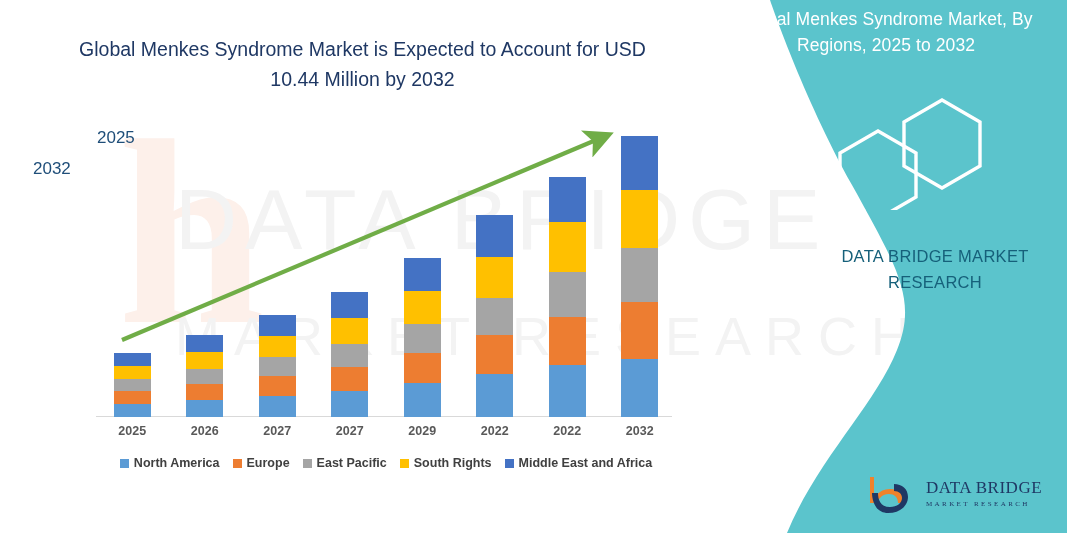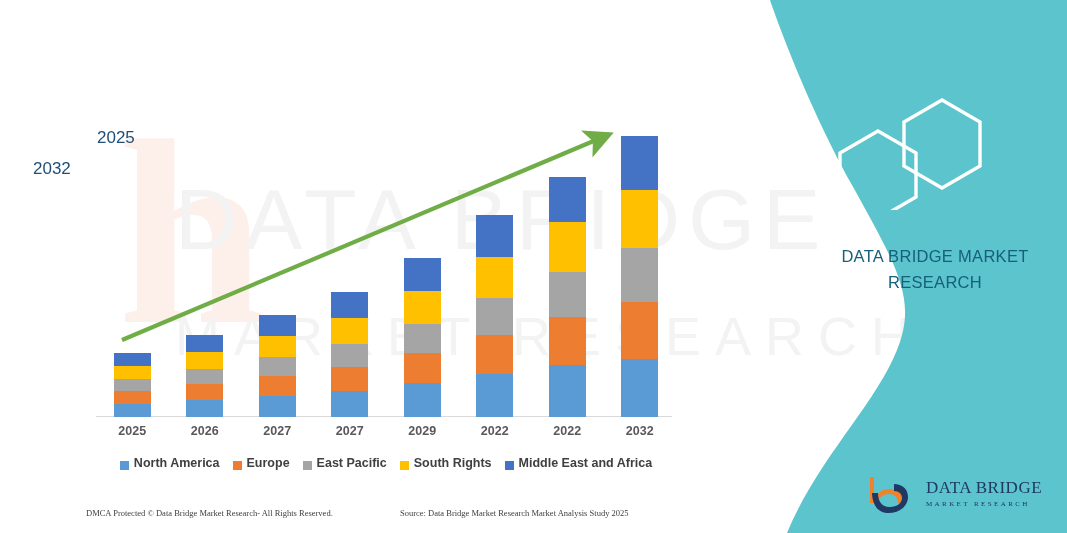--- a/index.html
+++ b/index.html
@@ -72,41 +72,42 @@
   .bar{width:37px;display:flex;flex-direction:column;justify-content:flex-end;}
   .seg{width:100%;}
 
   .xlabels{position:absolute;left:96px;top:424px;width:580px;display:flex;}
   .xlab{flex:1 1 0;text-align:center;font-size:12.5px;font-weight:bold;color:#595959;}
 
   .legend{
     position:absolute;left:96px;top:456px;width:580px;
     display:flex;justify-content:center;align-items:center;gap:13px;
   }
-  .lg{display:flex;align-items:flex-end;gap:5px;}
+  .lg{display:flex;align-items:center;gap:5px;}
   .lg .sw{width:9px;height:9px;display:block;}
   .lg .tx{font-size:12.5px;font-weight:bold;color:#404040;white-space:nowrap;}
 
   .arrow{position:absolute;left:0;top:0;width:700px;height:533px;z-index:3;pointer-events:none;}
 
   
   .footer{position:absolute;left:0;top:505px;width:700px;height:22px;z-index:4;}
   .ft{position:absolute;font-family:"Liberation Serif", serif;font-size:8.5px;color:#404040;white-space:nowrap;}
   .ft.left{left:86px;top:3px;}
   .ft.right{left:400px;top:3px;}
 </style>
 </head>
 <body>
 
 <div class="root">
 
   <div class="wm-h">h</div>
   <div class="wm-text l1">DATA BRIDGE</div>
   <div class="wm-text l2">MARKET RESEARCH</div>
 
+  <div class="main-title">Global Menkes Syndrome Market is Expected to Account for USD 10.44 Million by 2032</div>
 
   <div class="chart">
     <div class="axis-line"></div>
     <div class="plot">
       <div class="bars" id="bars">
           <div class="barcol">
             <div class="bar">
               <div class="seg" style="height: 13px; background: rgb(68, 114, 196);"></div>
               <div class="seg" style="height: 13px; background: rgb(255, 192, 0);"></div>
               <div class="seg" style="height: 12px; background: rgb(165, 165, 165);"></div>
@@ -215,31 +216,28 @@
 
   <svg class="arrow" viewBox="0 0 700 533">
     <defs>
       <marker id="ah" markerWidth="7" markerHeight="7" refX="2.4" refY="3.5" orient="auto">
         <path d="M0,0 L7,3.5 L0,7 L1.6,3.5 Z" id="ahp" fill="#70AD47"></path>
       </marker>
     </defs>
     <line id="arrowline" x1="122" y1="340" x2="596" y2="140" stroke-width="4.2" marker-end="url(#ah)" stroke="#70AD47"></line>
   </svg>
 
-  <div class="footer">
-    <div class="ft left">DMCA Protected © Data Bridge Market Research-  All Rights Reserved.</div>
-    <div class="ft right">Source: Data Bridge Market Research  Market Analysis Study 2025</div>
-  </div>
 
   <div class="teal-panel">
     <svg viewBox="0 0 400 533" preserveAspectRatio="none">
       <path id="tealpath" d="M400,0 L103,0 C103,0 135,95 185,185 C232,270 250,300 230,350 C208,405 150,460 120,533 L400,533 Z" fill="#5BC4CC"></path>
     </svg>
   </div>
 
+  <div class="panel-title">Global Menkes Syndrome Market, By Regions, 2025 to 2032</div>
 
   <div class="hexwrap">
     <svg width="180" height="115" viewBox="0 0 180 115">
       <polygon points="122,5 160,27 160,71 122,93 84,71 84,27" fill="none" stroke="#ffffff" stroke-width="3.4"></polygon>
       <polygon points="58,36 96,58 96,102 58,124 20,102 20,58" fill="none" stroke="#ffffff" stroke-width="3.4"></polygon>
     </svg>
   </div>
   <div class="hex-label a">2025</div>
   <div class="hex-label b">2032</div>
 

